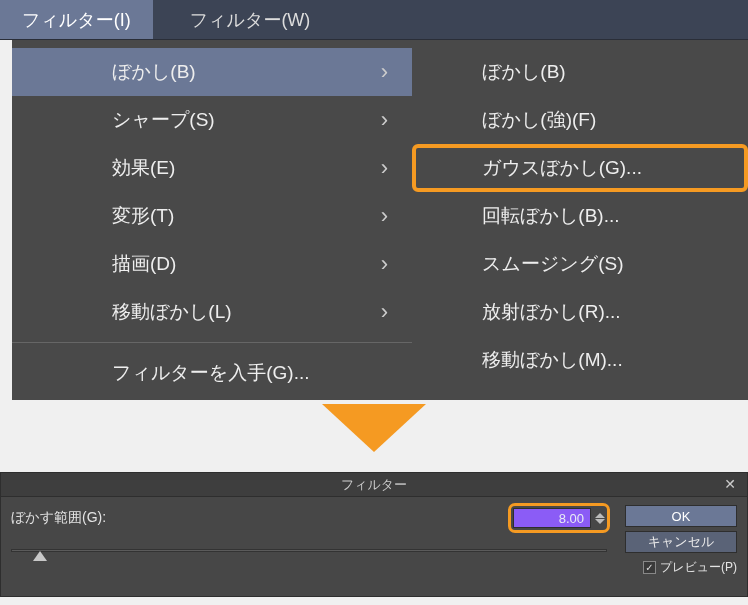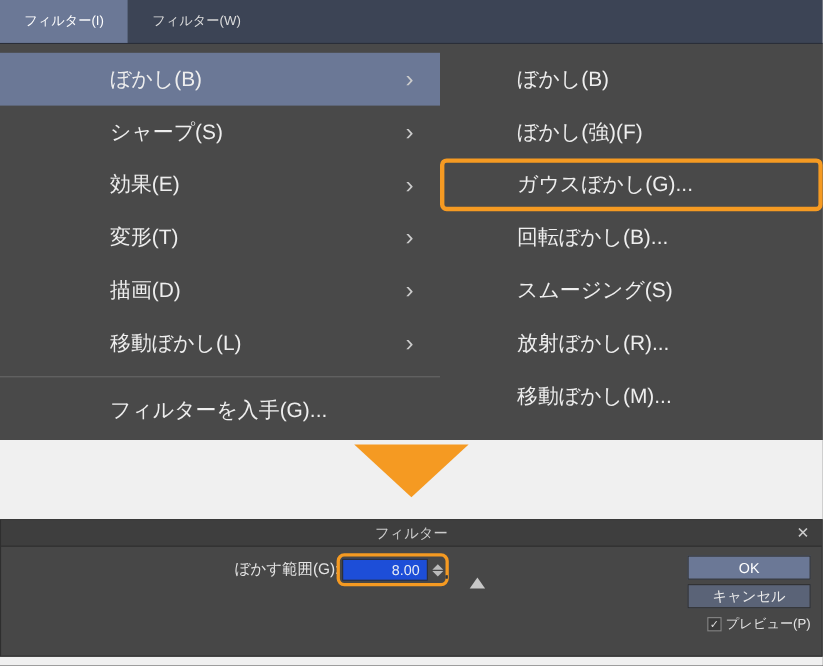--- a/index.html
+++ b/index.html
@@ -10,41 +10,43 @@
     font-family: "Meiryo", "Yu Gothic", sans-serif;
     overflow: hidden;
   }
 
   
   .menubar {
     display: flex;
     align-items: center;
     height: 40px;
     background: #3c4455;
-    font-size: 12px;
+    font-size: 18px;
     color: #ddd;
     border-bottom: 1px solid #2a2e38;
+    gap: 15px;
   }
   .menubar-item {
     padding: 0 22px;
     height: 100%;
     display: flex;
     align-items: center;
     cursor: pointer;
   }
   .menubar-item.active {
     background: #6b7896;
     color: #fff;
   }
 
   
   .menus {
     display: flex;
     height: 360px;
     background: #4a4a4a;
+    margin-left: 12px;
   }
   .menu-col {
     width: 400px;
     background: #494949;
     padding-top: 8px;
     padding-bottom: 8px;
   }
   .submenu-col {
     flex: 1;
     background: #494949;
@@ -141,21 +143,21 @@
   }
   .dialog-body {
     flex: 1;
     display: flex;
     align-items: flex-start;
     padding: 8px 10px 4px 10px;
   }
   .dialog-left {
     flex: 1;
     display: flex;
-    flex-direction: row;
+    flex-direction: column;
     justify-content: center;
   }
   .param-row {
     display: flex;
     align-items: center;
     height: 26px;
   }
   .param-label {
     font-size: 14px;
     color: #e4e4e4;
@@ -164,21 +166,21 @@
   .param-input-wrap {
     display: flex;
     align-items: center;
     outline: 3px solid #f59a22;
     border-radius: 4px;
     padding: 2px;
   }
   .param-input {
     width: 78px;
     height: 20px;
-    background: #1d4ed8;
+    background: #8b5cf6;
     color: #e8ecf4;
     border: 1px solid #2e2e2e;
     font-size: 13px;
     text-align: right;
     padding-right: 6px;
   }
   .spinner {
     margin-left: 4px;
     display: flex;
     flex-direction: column;

